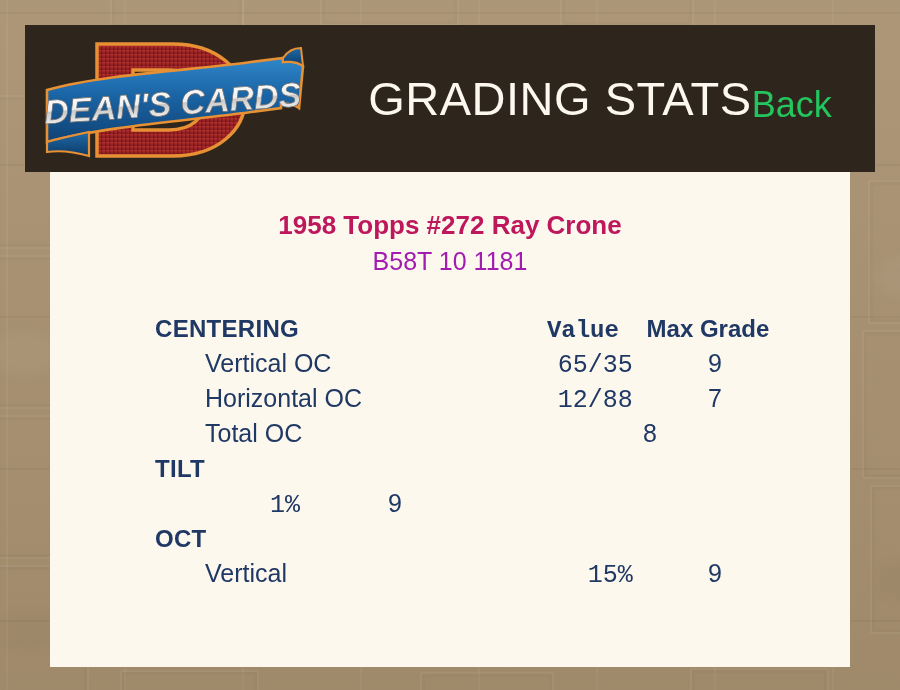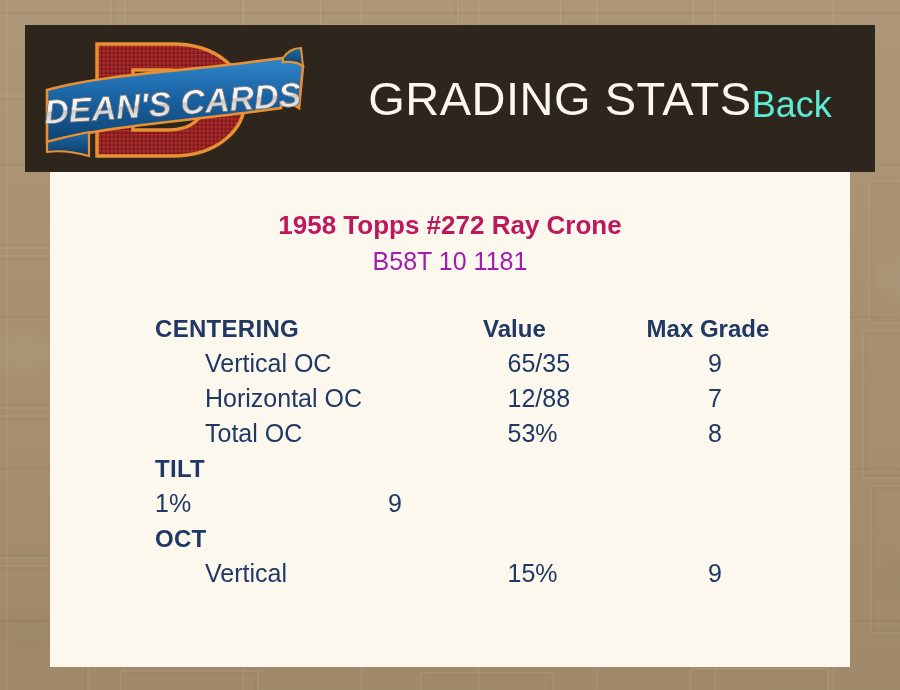--- a/index.html
+++ b/index.html
@@ -90,21 +90,21 @@
     justify-content: center;
   }
   #header-title {
     color: #fdf8ef;
     font-size: 47px;
     line-height: 54px;
     letter-spacing: 0.5px;
     white-space: nowrap;
   }
   #header-subtitle {
-    color: #5eead4;
+    color: #22c55e;
     font-size: 36px;
     line-height: 42px;
     margin-top: 12px;
     white-space: nowrap;
   }
 
   
   #panel {
     position: absolute;
     left: 50px;
@@ -152,25 +152,26 @@
   .col-label.section {
     font-weight: bold;
     font-size: 24px;
     letter-spacing: 0.3px;
   }
   .col-label.item {
     padding-left: 50px;
   }
   .col-value {
     width: 145px;
-    text-align: left;
+    text-align: right;
     color: #1f3864;
     font-size: 25px;
     line-height: 29px;
     white-space: nowrap;
+    font-family: Liberation Mono, monospace;
   }
   .col-value.header {
     font-weight: bold;
     font-size: 24px;
   }
   .col-grade {
     width: 190px;
     text-align: center;
     color: #1f3864;
     font-size: 25px;
@@ -281,21 +282,20 @@
       </div>
 
       <div class="stat-row">
         <div class="col-label item">Horizontal OC</div>
         <div class="col-value">12/88</div>
         <div class="col-grade">7</div>
       </div>
 
       <div class="stat-row">
         <div class="col-label item">Total OC</div>
-        <div class="col-value">53%</div>
         <div class="col-grade">8</div>
       </div>
 
       <div class="stat-row">
         <div class="col-label section">TILT</div>
         <div class="col-value"></div>
         <div class="col-grade"></div>
       </div>
 
       <div class="stat-row">

